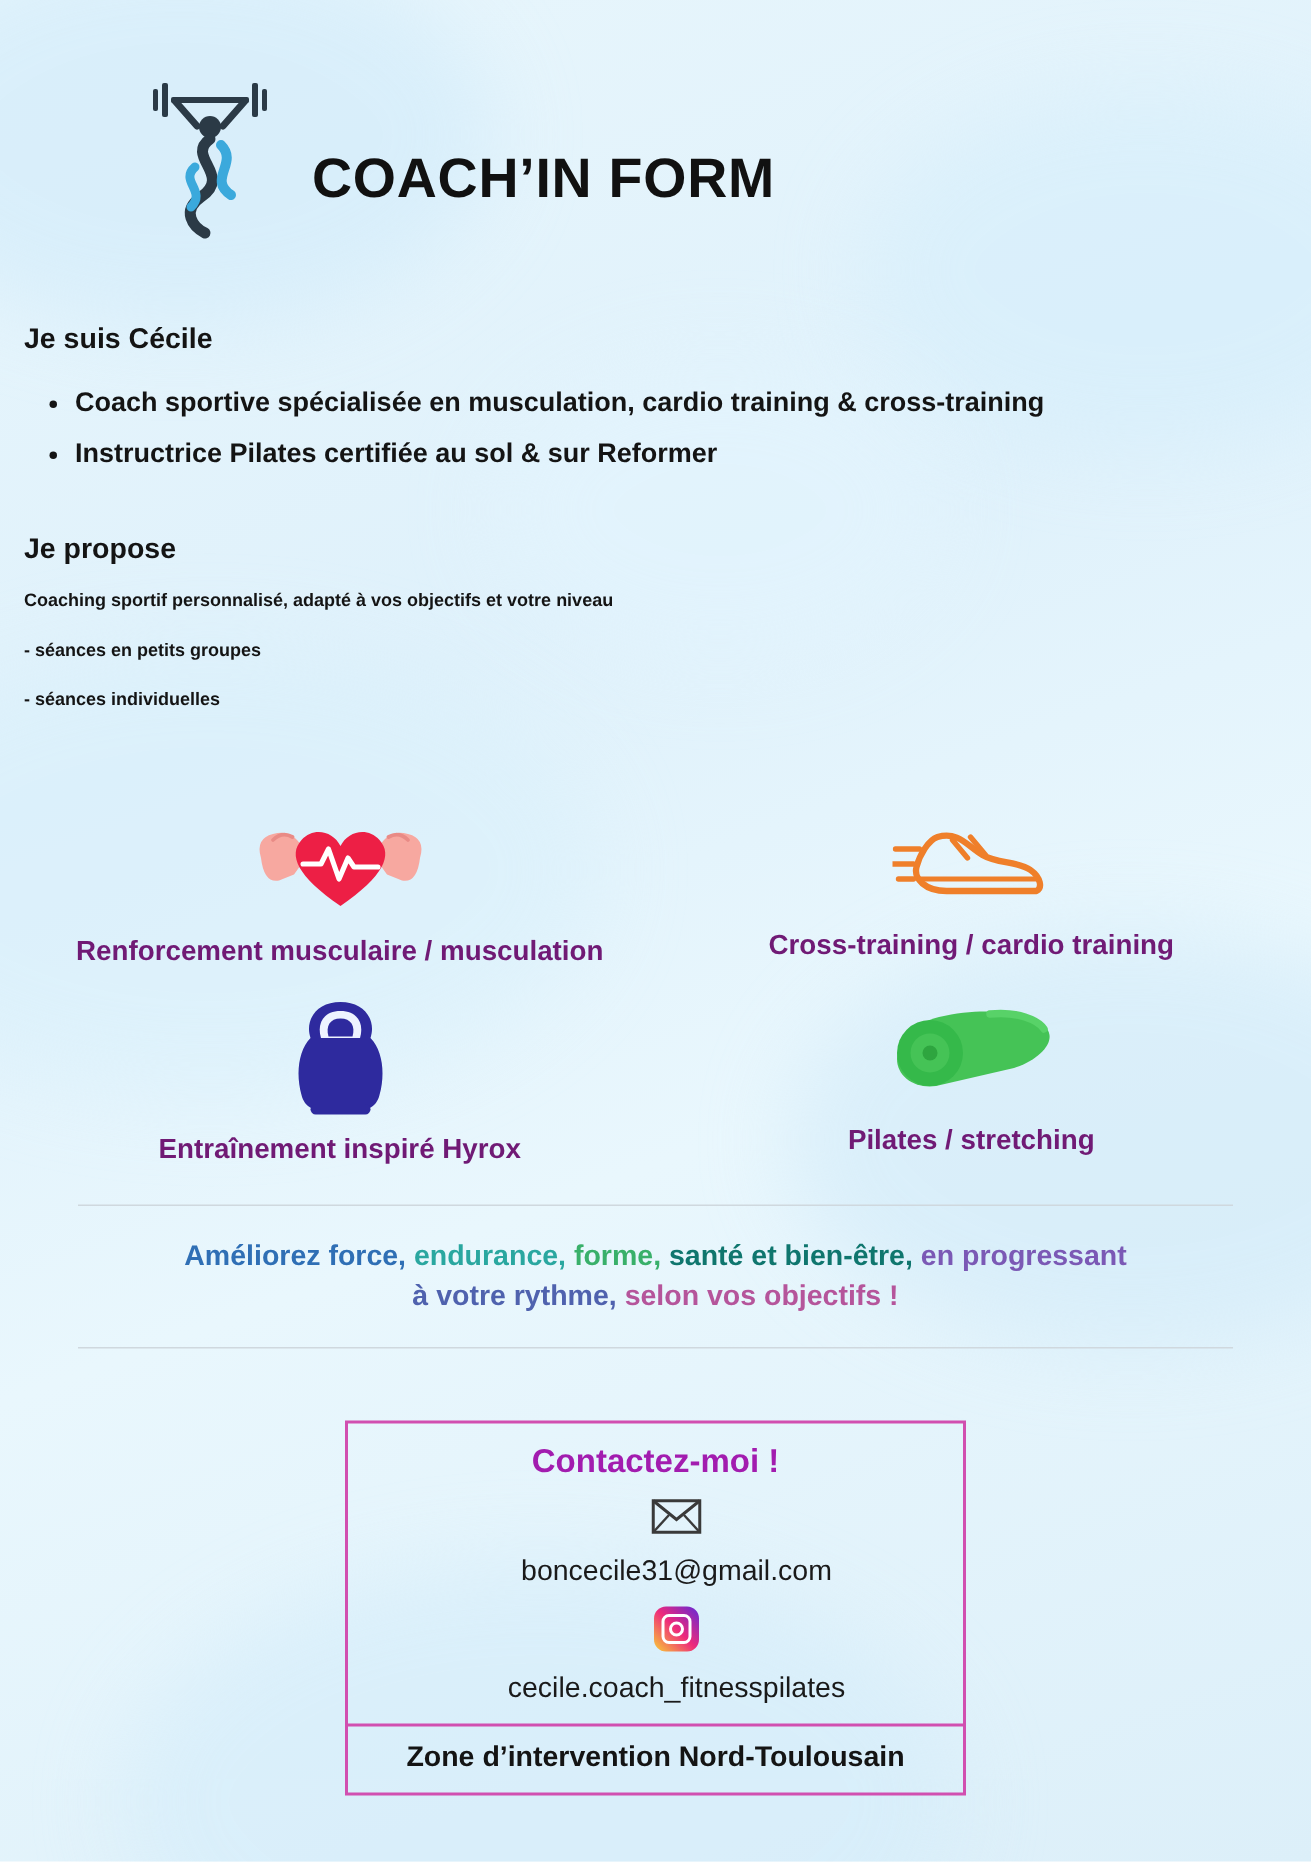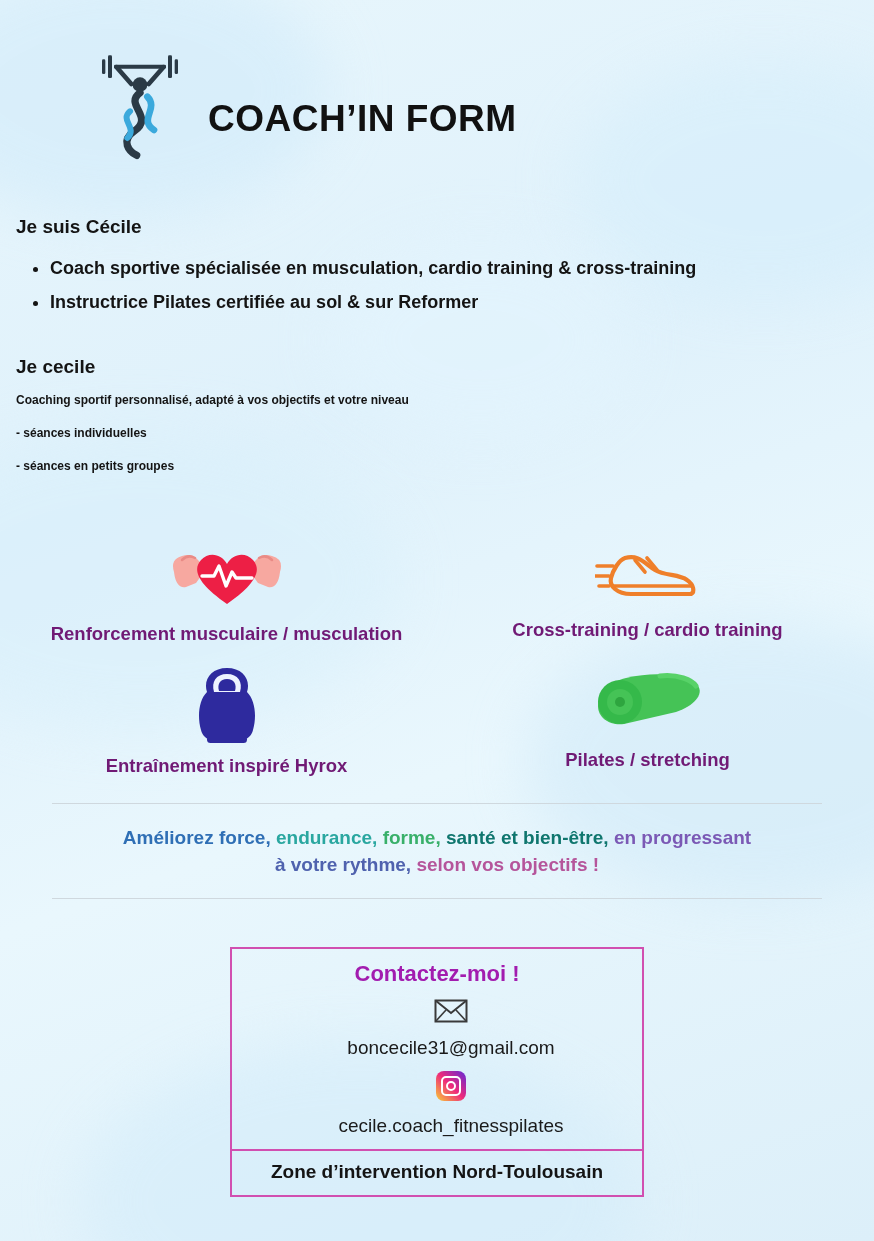--- a/index.html
+++ b/index.html
@@ -244,24 +244,24 @@
 
   <div class="content">
 
     <div class="lead">Je suis Cécile</div>
 
     <ul class="bullets">
       <li>Coach sportive spécialisée en musculation, cardio training &amp; cross-training</li>
       <li> Instructrice Pilates certifiée au sol &amp; sur Reformer</li>
     </ul>
 
-    <div class="sub-head">Je cecile</div>
+    <div class="sub-head">Je propose</div>
     <div class="line">Coaching sportif personnalisé, adapté à vos objectifs et votre niveau</div>
+    <div class="line">- séances en petits groupes</div>
     <div class="line">- séances individuelles</div>
-    <div class="line">- séances en petits groupes</div>
 
     <div class="services">
 
       <div class="service svc-1">
         <div class="icon-wrap">
           <svg width="118" height="72" viewBox="0 0 118 72">
 
             <path d="M6 36 q-4 -13 8 -16 q10 -3 16 4 l8 9 l-10 14 l-10 4 q-10 2 -12 -15 z" fill="#f7a8a0"></path>
             <path d="M14 24 q6 -6 13 -2" stroke="#e98b86" stroke-width="2.5" fill="none" stroke-linecap="round"></path>
 

